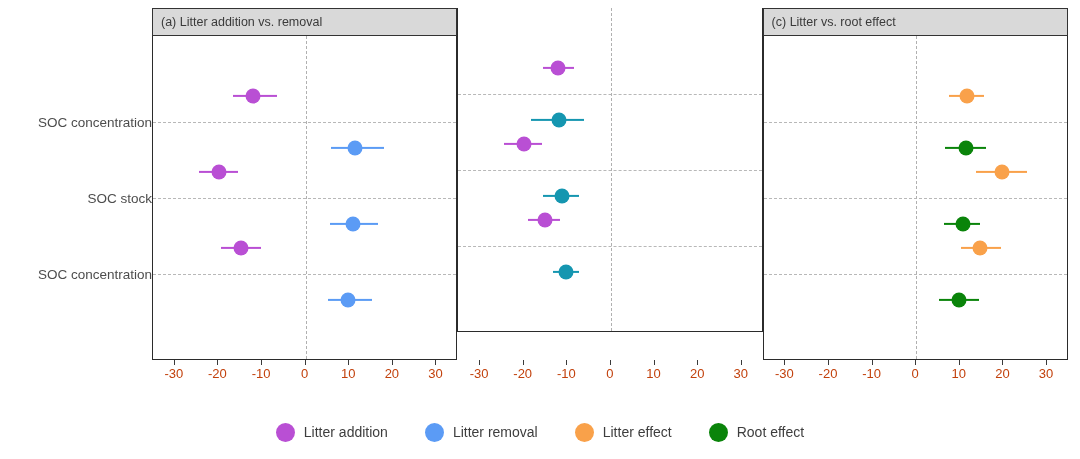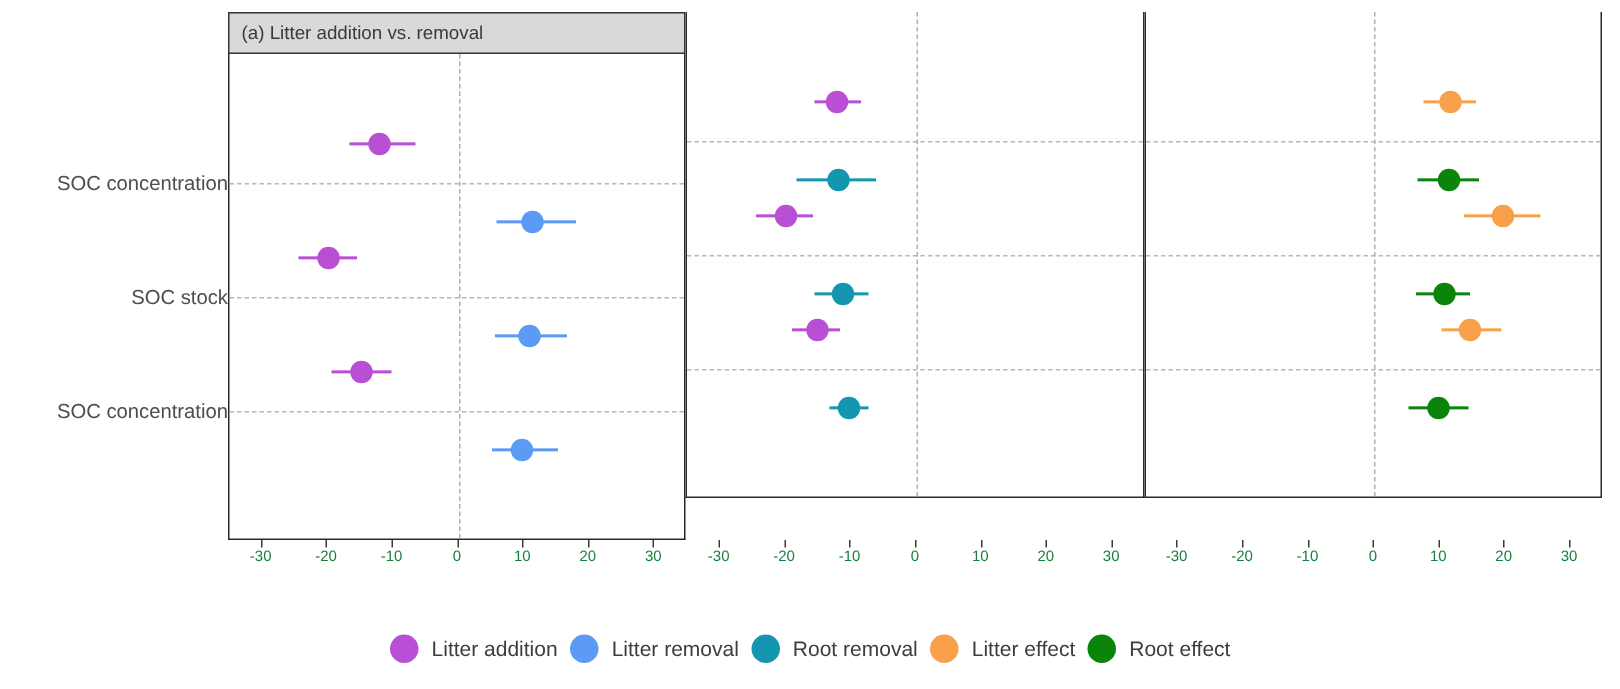--- a/index.html
+++ b/index.html
@@ -137,36 +137,36 @@
     position: absolute;
     top: 0;
     width: 1px;
     height: 5px;
     background: #3a3a3a;
   }
   .xtlab {
     position: absolute;
     top: 6px;
     transform: translateX(-50%);
-    font-size: 10px;
-    color: #15803d;
+    font-size: 13px;
+    color: #c2410c;
     white-space: nowrap;
   }
 
   
   .legend {
     position: absolute;
     left: 0;
     right: 0;
     top: 412px;
     height: 40px;
     display: flex;
     align-items: center;
     justify-content: center;
-    gap: 8px;
+    gap: 37px;
   }
   .legitem {
     display: flex;
     align-items: center;
     gap: 9px;
   }
   .legdot {
     width: 19px;
     height: 19px;
     border-radius: 50%;
@@ -230,20 +230,23 @@
           <div class="dot" title="Litter addition: -20" style="left: 65.4214px; top: 136px; background: rgb(185, 79, 212);"></div>
           <div class="err" style="left: 84.6117px; width: 35.7637px; top: 188px; background: rgb(21, 150, 176);"></div>
           <div class="dot" title="Root removal: -11.3" style="left: 103.366px; top: 188px; background: rgb(21, 150, 176);"></div>
           <div class="err" style="left: 69.7829px; width: 32.2746px; top: 212.01px; background: rgb(185, 79, 212);"></div>
           <div class="dot" title="Litter addition: -15.1" style="left: 86.7924px; top: 212.01px; background: rgb(185, 79, 212);"></div>
           <div class="err" style="left: 94.2069px; width: 26.1686px; top: 264.01px; background: rgb(21, 150, 176);"></div>
           <div class="dot" title="Root removal: -10.3" style="left: 107.727px; top: 264.01px; background: rgb(21, 150, 176);"></div>
         </div>
       </div>
       <div class="panel mid">
+        <div class="strip">
+          <span class="strip-text">(c) Litter  vs. root effect</span>
+        </div>
         <div class="plotarea">
           <div class="hgrid" style="top: 85.9896px;"></div>
           <div class="hgrid" style="top: 162px;"></div>
           <div class="hgrid" style="top: 238.01px;"></div>
           <div class="vzero" style="left: 152.65px;"></div>
           <div class="err" style="left: 185.797px; width: 34.8914px; top: 59.9896px; background: rgb(249, 161, 74);"></div>
           <div class="dot" title="Litter effect: 11.6" style="left: 203.243px; top: 59.9896px; background: rgb(249, 161, 74);"></div>
           <div class="err" style="left: 180.999px; width: 41.4336px; top: 111.99px; background: rgb(10, 132, 10);"></div>
           <div class="dot" title="Root effect: 11.5" style="left: 202.806px; top: 111.99px; background: rgb(10, 132, 10);"></div>
           <div class="err" style="left: 211.965px; width: 51.4649px; top: 136px; background: rgb(249, 161, 74);"></div>
@@ -312,24 +315,20 @@
   <div class="legend" id="legend">
       <div class="legitem">
         <span class="legdot" style="background: rgb(185, 79, 212);"></span>
         <span class="legtext">Litter addition</span>
       </div>
       <div class="legitem">
         <span class="legdot" style="background: rgb(91, 155, 245);"></span>
         <span class="legtext">Litter removal</span>
       </div>
       <div class="legitem">
-        <span class="legdot" style="background: rgb(21, 150, 176);"></span>
-        <span class="legtext">Root removal</span>
-      </div>
-      <div class="legitem">
         <span class="legdot" style="background: rgb(249, 161, 74);"></span>
         <span class="legtext">Litter effect</span>
       </div>
       <div class="legitem">
         <span class="legdot" style="background: rgb(10, 132, 10);"></span>
         <span class="legtext">Root effect</span>
       </div>
     </div>
 
 </div>

